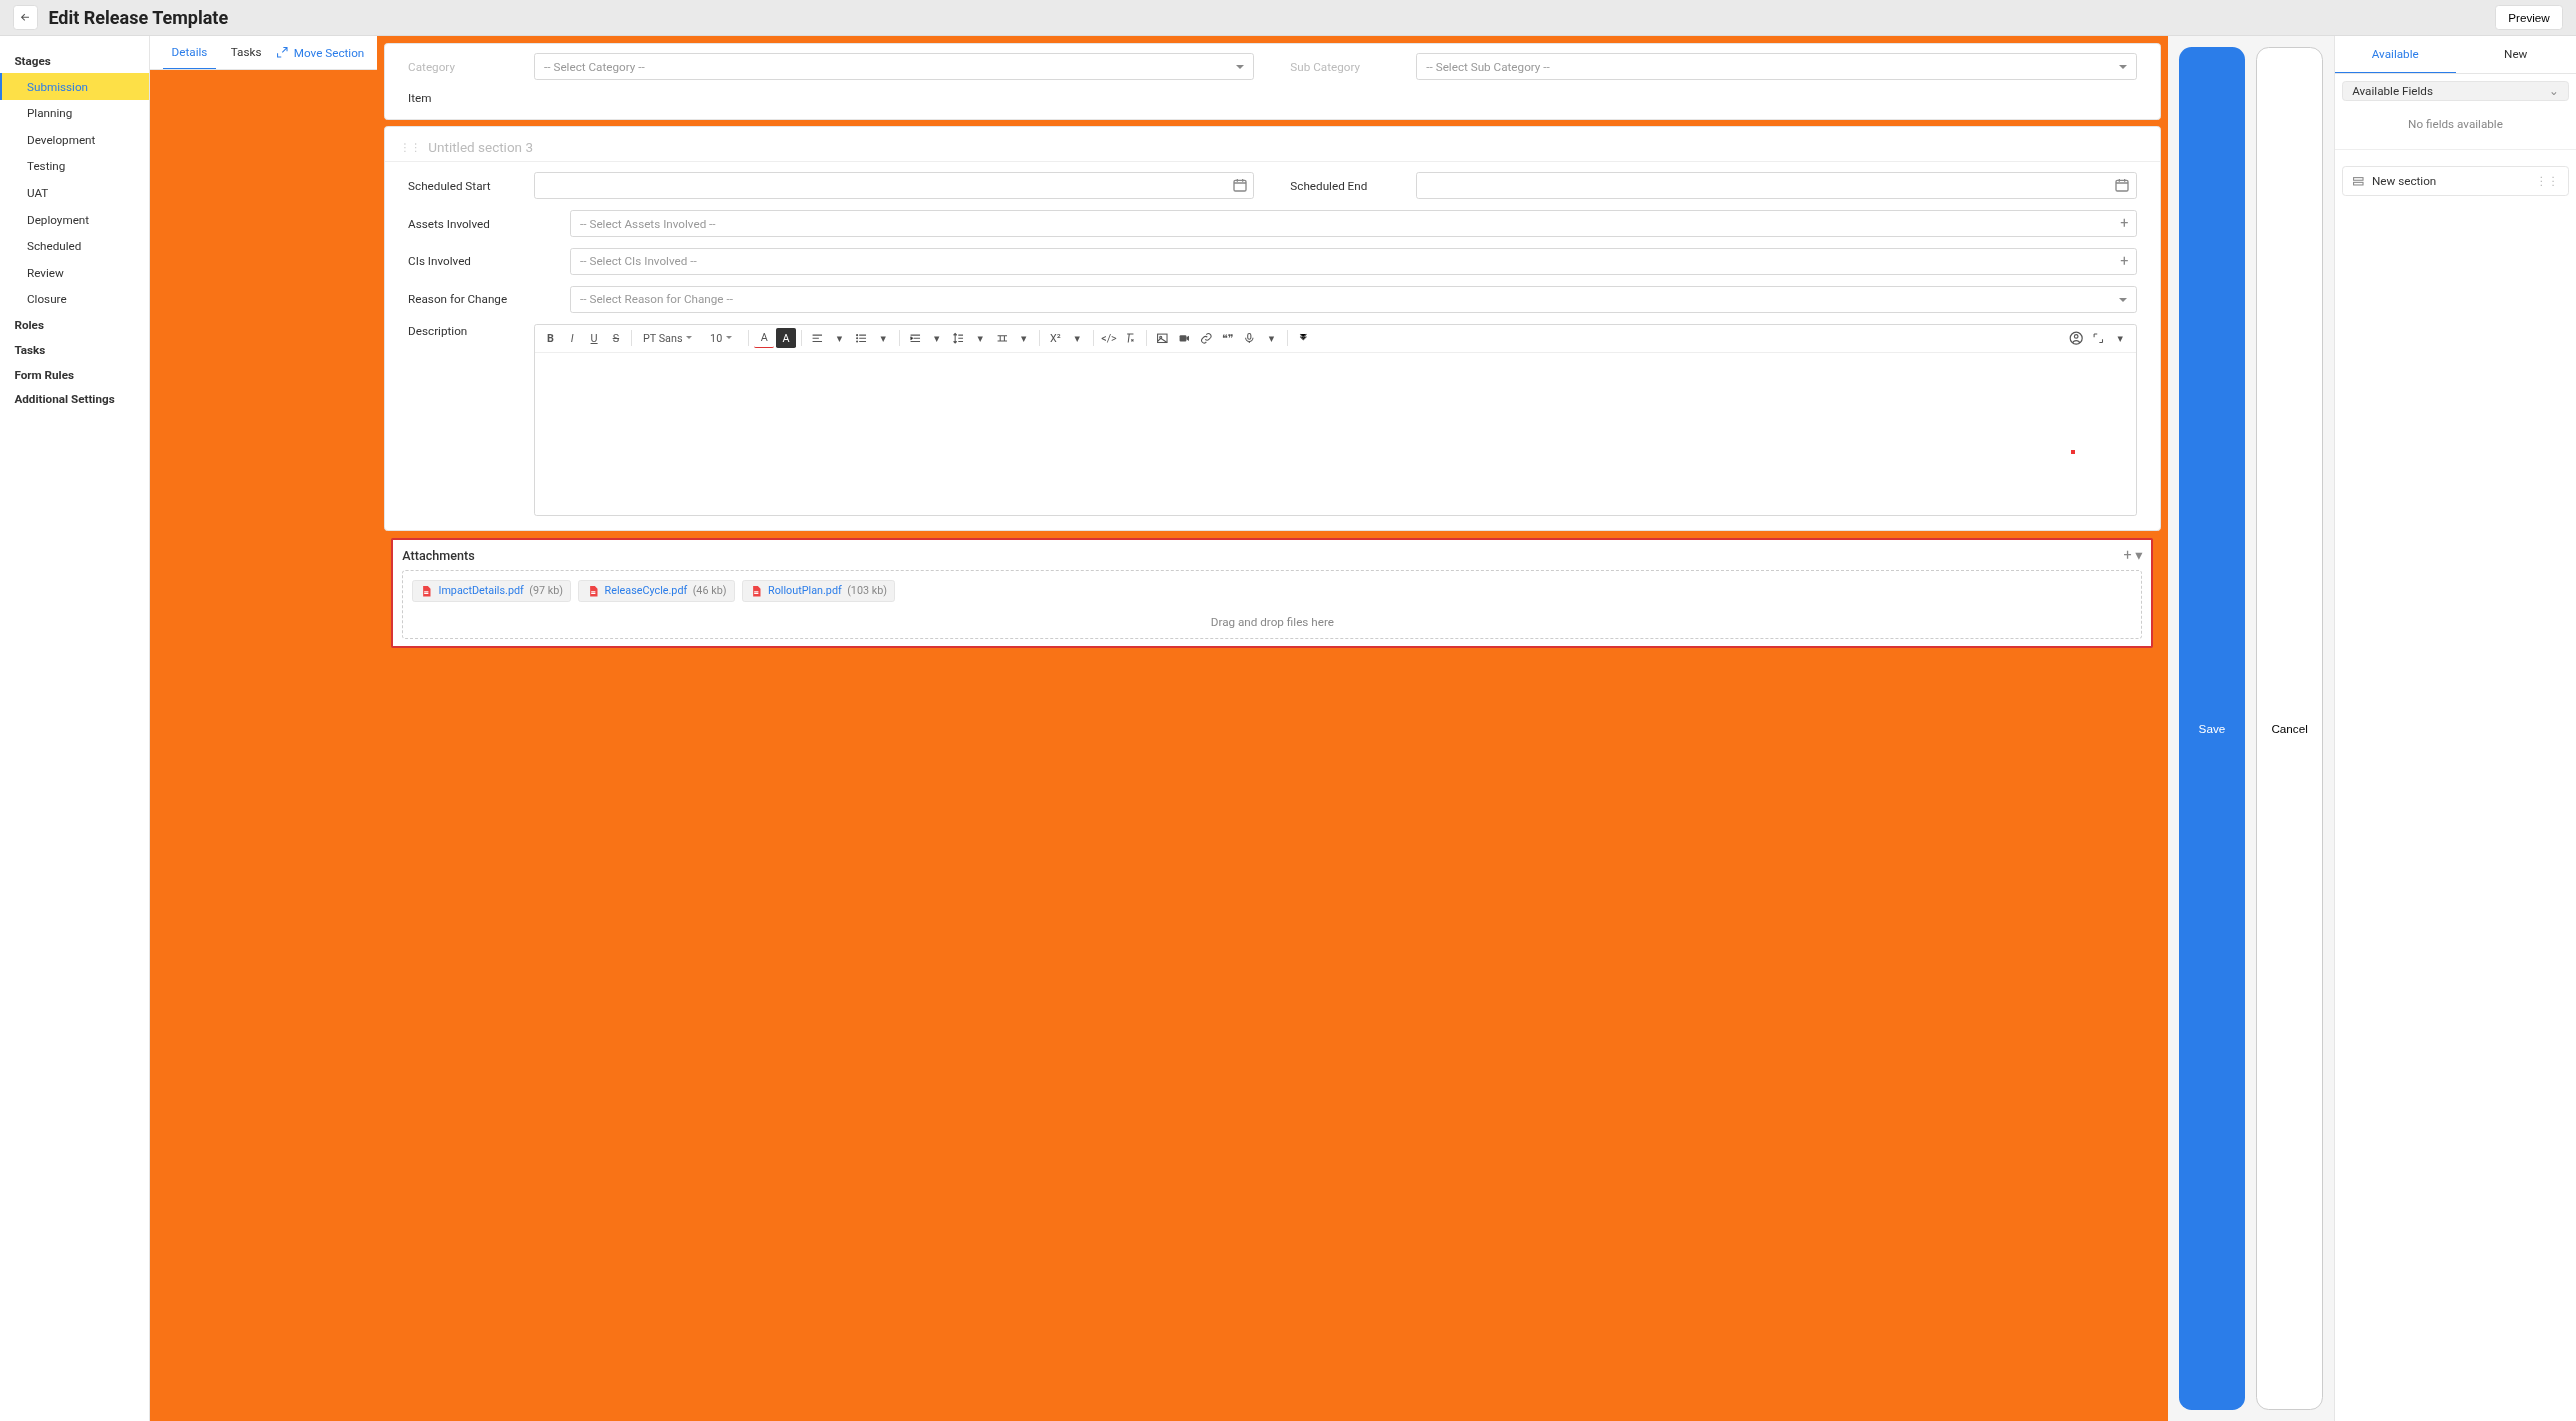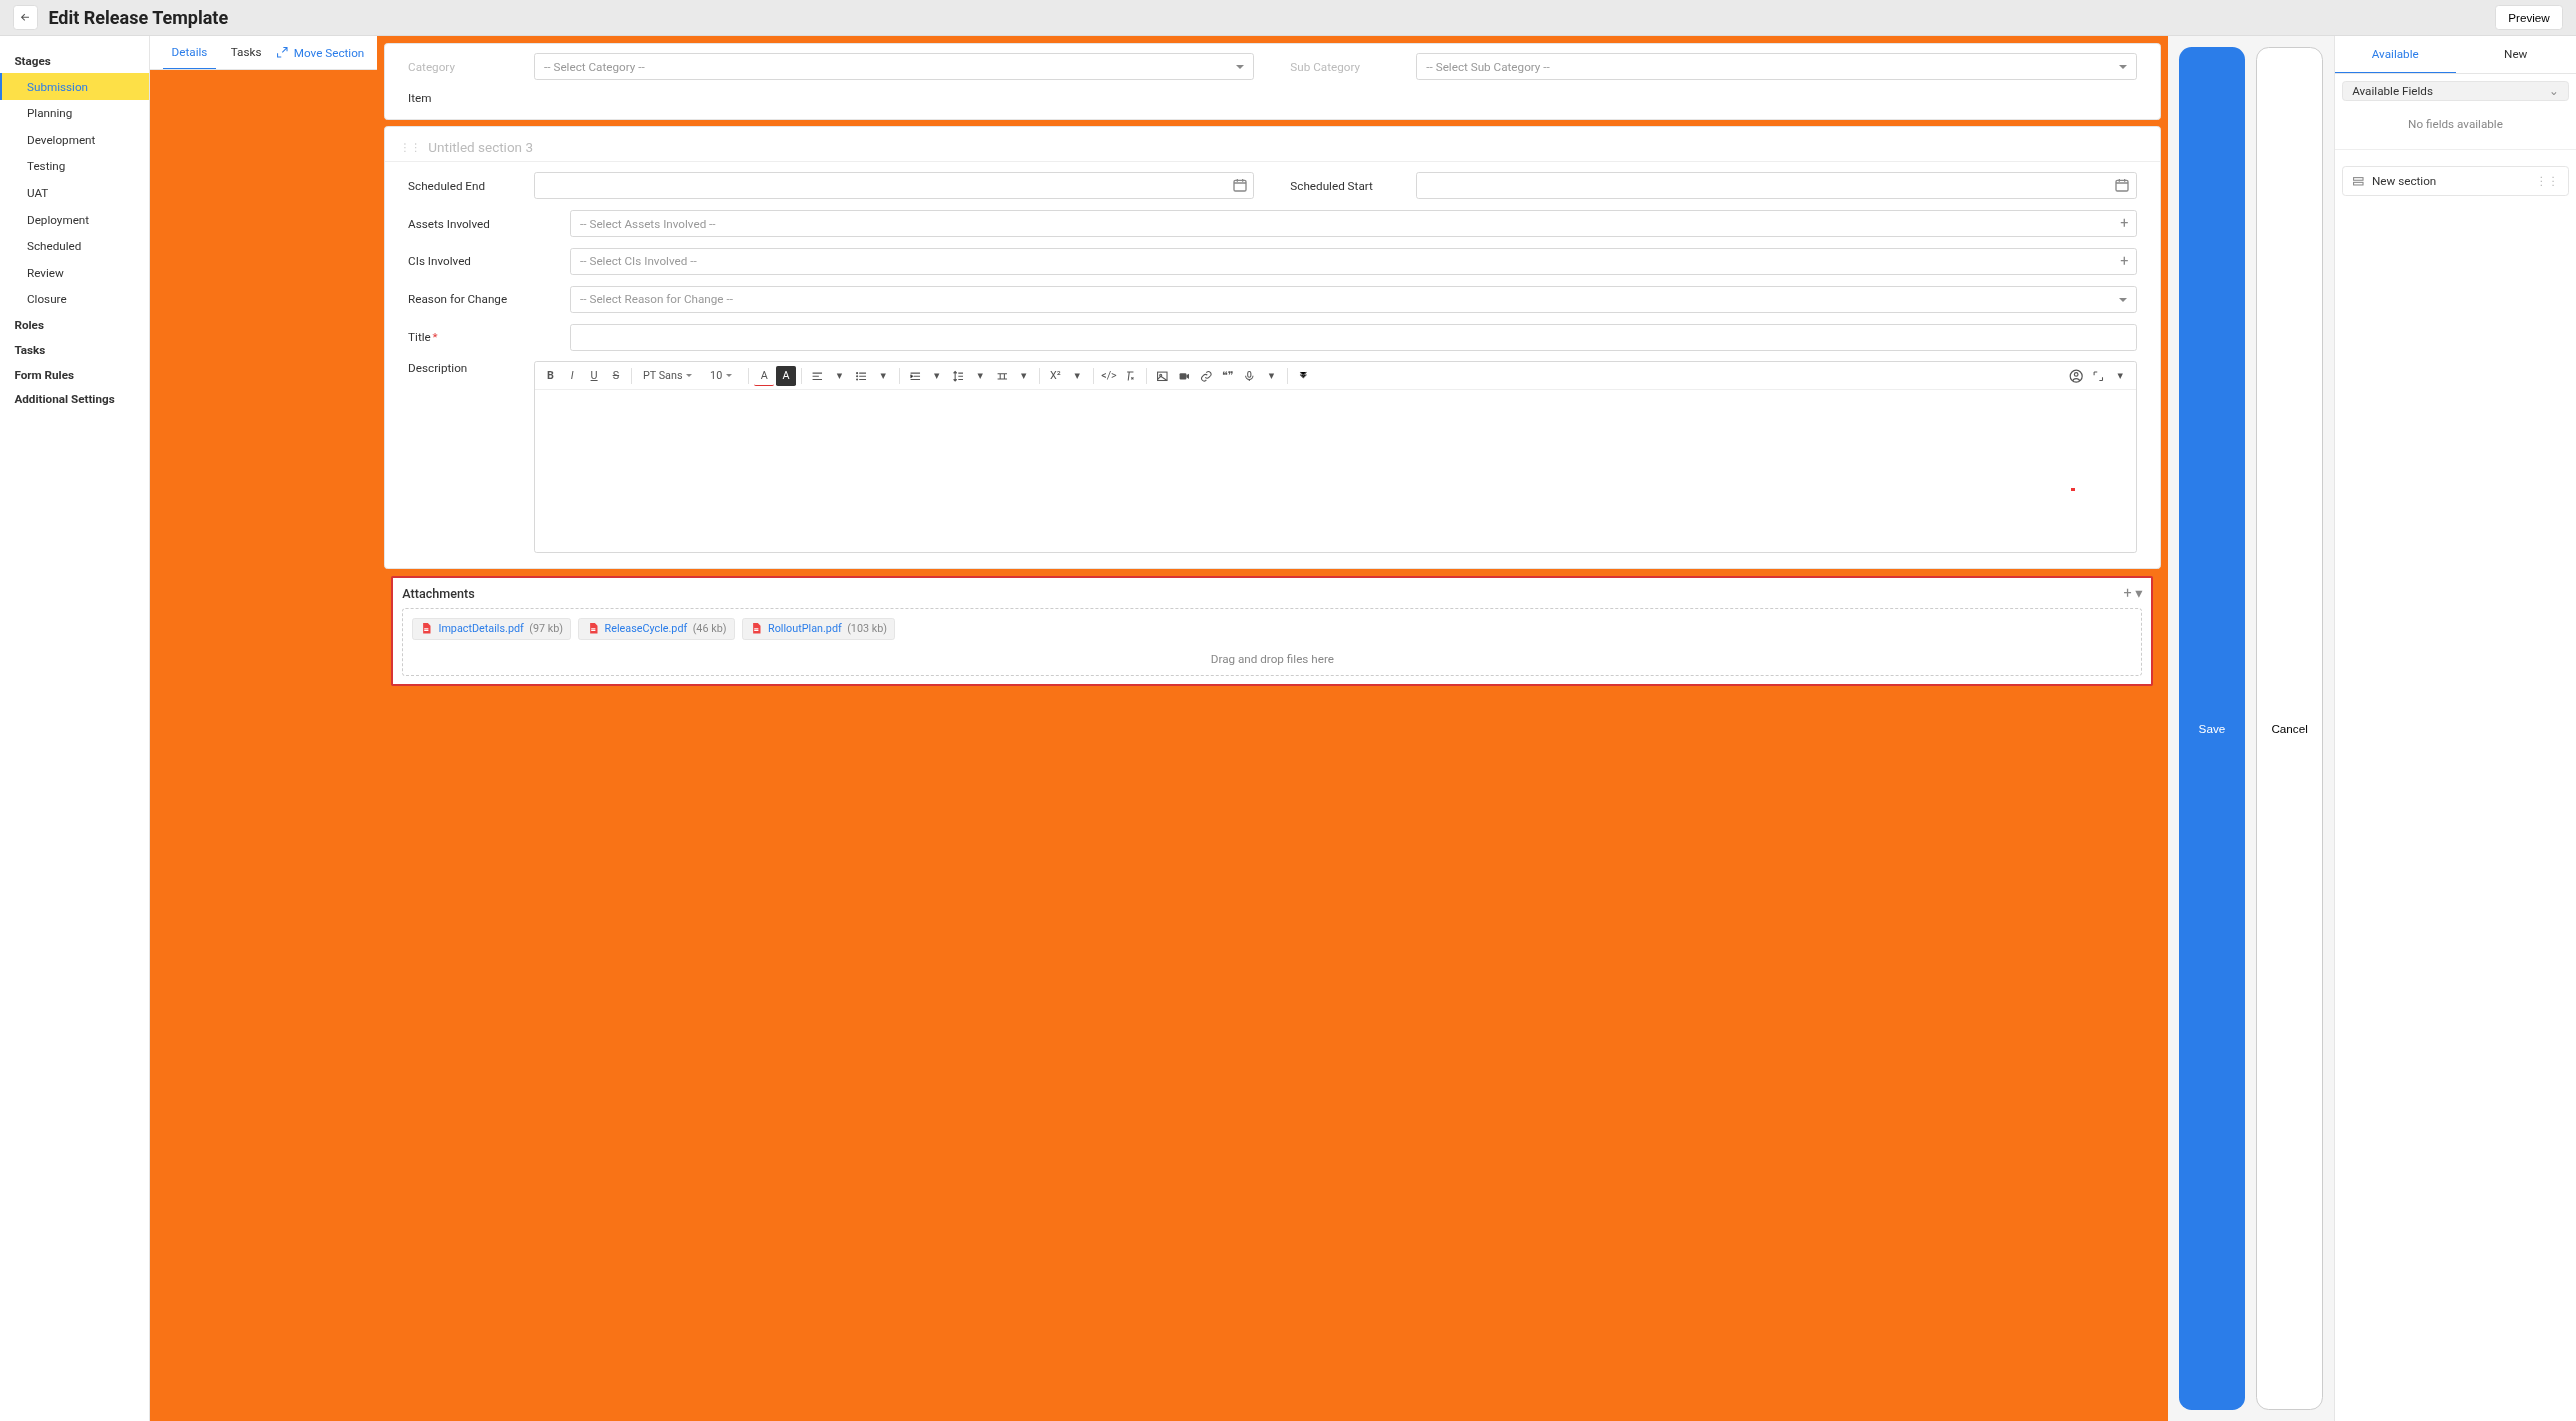--- a/index.html
+++ b/index.html
@@ -160,45 +160,45 @@
 
       <div class="form-inner">
         <div class="sect-title">
           <span class="drag-dots">⋮⋮</span>
           <span>Untitled section 3</span>
         </div>
         <div class="sect-divider"></div>
 
         <div class="field-row">
           <div class="half">
+            <div class="field-label">Scheduled Start</div>
+            <div class="field-control">
+              <div class="date-input">
+                <span class="cal-icon">
+                  <svg width="16" height="16" viewBox="0 0 24 24" fill="none" stroke="#888" stroke-width="2">
+                      <rect x="3" y="5" width="18" height="16" rx="2"></rect>
+                      <path d="M3 9h18M8 3v4M16 3v4"></path>
+                    </svg>
+                </span>
+              </div>
+            </div>
+          </div>
+          <div class="half">
             <div class="field-label">Scheduled End</div>
             <div class="field-control">
               <div class="date-input">
                 <span class="cal-icon">
                   <svg width="16" height="16" viewBox="0 0 24 24" fill="none" stroke="#888" stroke-width="2">
                       <rect x="3" y="5" width="18" height="16" rx="2"></rect>
                       <path d="M3 9h18M8 3v4M16 3v4"></path>
                     </svg>
                 </span>
               </div>
             </div>
           </div>
-          <div class="half">
-            <div class="field-label">Scheduled Start</div>
-            <div class="field-control">
-              <div class="date-input">
-                <span class="cal-icon">
-                  <svg width="16" height="16" viewBox="0 0 24 24" fill="none" stroke="#888" stroke-width="2">
-                      <rect x="3" y="5" width="18" height="16" rx="2"></rect>
-                      <path d="M3 9h18M8 3v4M16 3v4"></path>
-                    </svg>
-                </span>
-              </div>
-            </div>
-          </div>
         </div>
 
 
         <div class="field-row">
           <div class="field-label">Assets Involved</div>
           <div class="field-control">
             <div class="sel with-plus">
               <span>-- Select Assets Involved --</span>
               <span class="plus">+</span>
             </div>
@@ -215,28 +215,20 @@
           </div>
         </div>
 
         <div class="field-row">
           <div class="field-label">Reason for Change</div>
           <div class="field-control">
             <div class="sel">-- Select Reason for Change --</div>
           </div>
         </div>
 
-        <div class="field-row">
-          <div class="field-label">
-            <span>Title</span><span class="req">*</span>
-          </div>
-          <div class="field-control">
-            <input type="text" class="txt" style="">
-          </div>
-        </div>
 
         <div class="desc-row">
           <div class="field-label">Description</div>
           <div class="ed">
             <div class="ed-toolbar">
               <div class="ed-btn">
                   <b>B</b>
                 </div>
               <div class="ed-btn">
                   <i>I</i>

